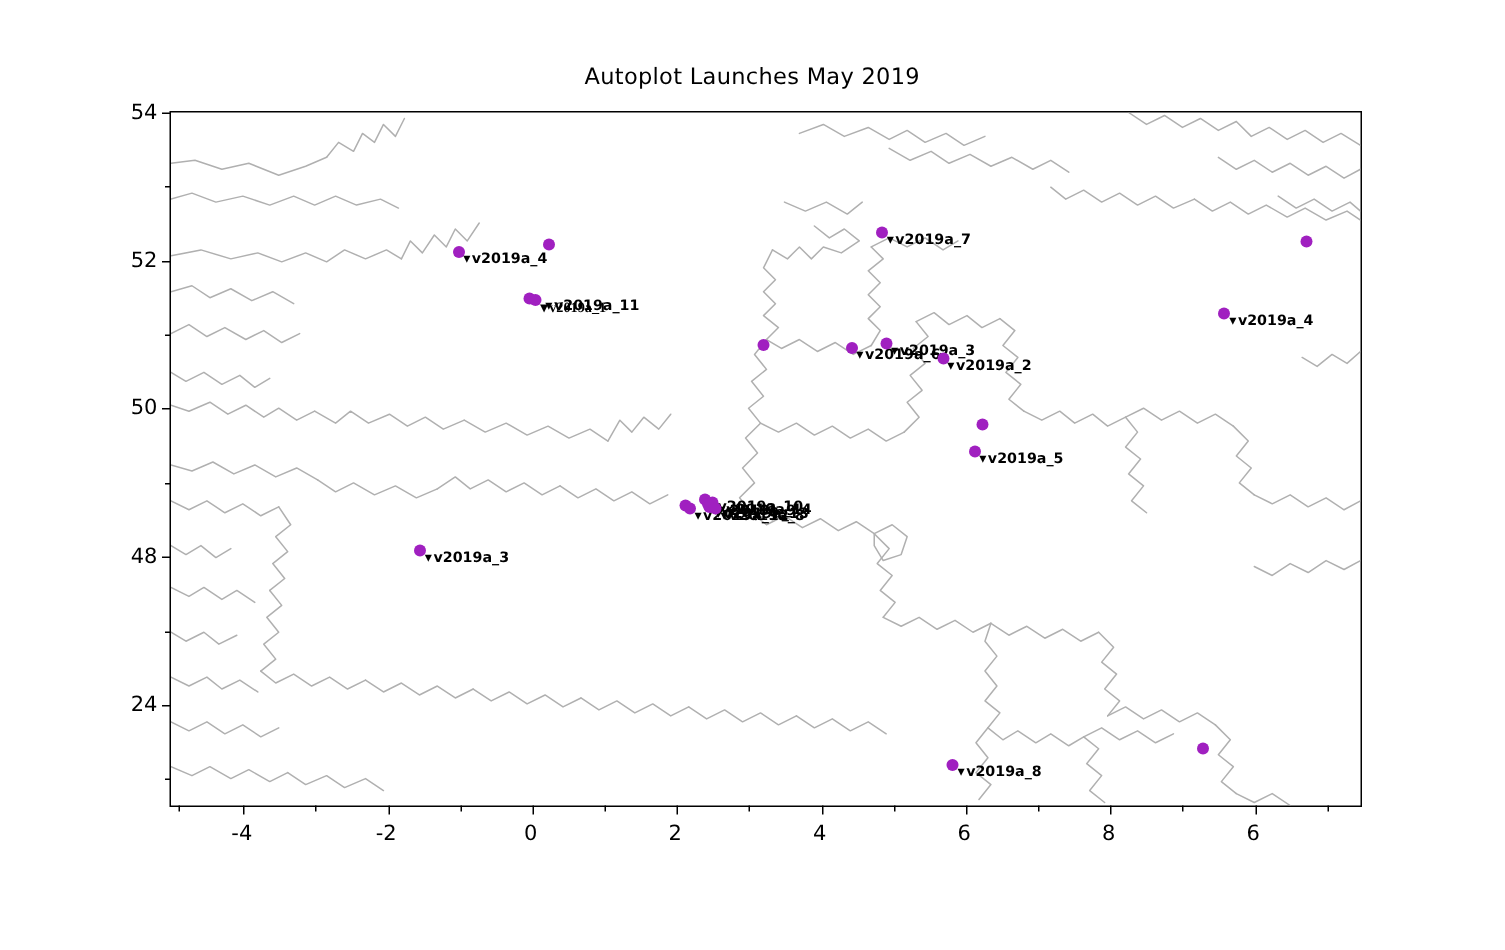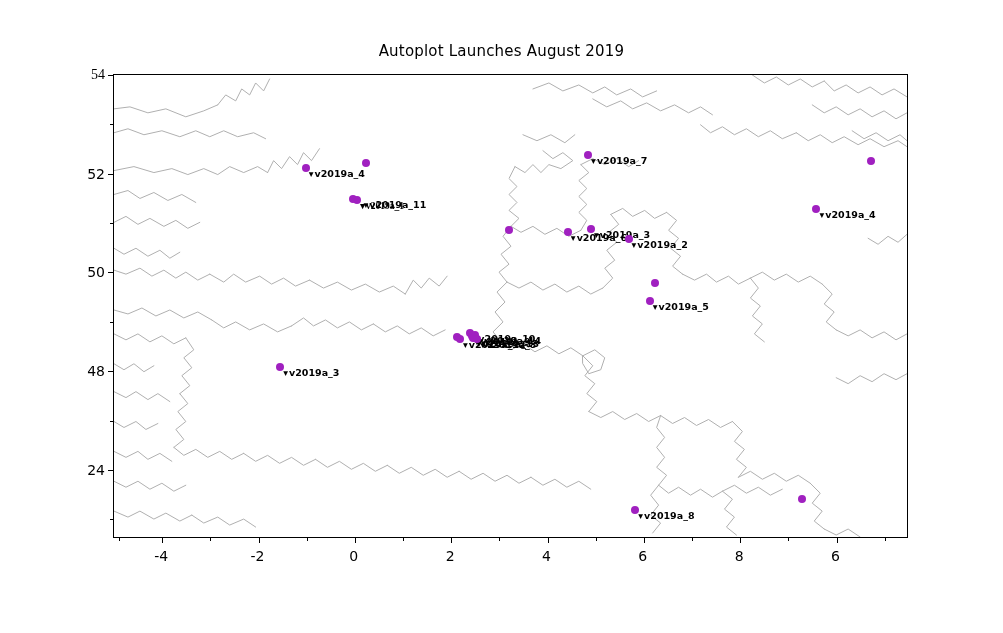--- a/index.html
+++ b/index.html
@@ -34,21 +34,21 @@
     white-space:nowrap;font-family:"DejaVu Sans",sans-serif;
     transform:translateY(-50%);letter-spacing:0px;
   }
   .ptlab .mk{margin-right:1px;}
 </style>
 </head>
 <body>
 
 <div id="figure">
 
-  <div id="title">Autoplot Launches August 2019</div>
+  <div id="title">Autoplot Launches May 2019</div>
 
   <div id="axes">
     <div id="mapwrap">
       <svg id="mapsvg" viewBox="0 0 795 464" preserveAspectRatio="none">
         <g fill="none" stroke="#b0b0b0" stroke-width="1" stroke-linejoin="round" stroke-linecap="round">
 
           <path d="M0,28 L18,30 L42,26 L66,34 L88,30 L104,22 L118,28 L128,18 L140,24 L152,16
                    L160,26 L150,38 L132,44 L118,40 L100,48 L86,44 L70,52 L54,48 L36,54 L18,50 L0,56 Z" opacity="0"></path>
           <path d="M0,34 L16,32 L34,38 L52,34 L72,42 L90,36 L104,30"></path>
           <path d="M104,30 L112,20 L122,26 L128,14 L136,20 L142,8 L150,16 L156,4"></path>
@@ -160,21 +160,21 @@
     <div class="tick-y" style="top:98.7px;left:-6px;width:6px;"></div>
     <div class="tick-y" style="top:197.4px;left:-6px;width:6px;"></div>
     <div class="tick-y" style="top:296.2px;left:-6px;width:6px;"></div>
     <div class="tick-y" style="top:394.9px;left:-6px;width:6px;"></div>
     <div class="tick-y" style="top:49.4px;left:-4px;width:4px;"></div>
     <div class="tick-y" style="top:148px;left:-4px;width:4px;"></div>
     <div class="tick-y" style="top:246.8px;left:-4px;width:4px;"></div>
     <div class="tick-y" style="top:345.5px;left:-4px;width:4px;"></div>
     <div class="tick-y" style="top:444.2px;left:-4px;width:4px;"></div>
 
-    <div class="tlab-y" style="top:0px;font-family:Liberation Serif, serif;">54</div>
+    <div class="tlab-y" style="top:0px;">54</div>
     <div class="tlab-y" style="top:98.7px;">52</div>
     <div class="tlab-y" style="top:197.4px;">50</div>
     <div class="tlab-y" style="top:296.2px;">48</div>
     <div class="tlab-y" style="top:394.9px;">24</div>
 
     <div id="points-layer">
         <div class="pt" style="left: 191.764px; top: 92.8px;"></div>
         <div class="ptlab" style="left: 194.764px; top: 97.8px;"><span class="mk">▾</span>v2019a_4</div>
         <div class="pt" style="left: 251.509px; top: 87.8638px;"></div>
         <div class="pt" style="left: 238.5px; top: 124.391px;"></div>

